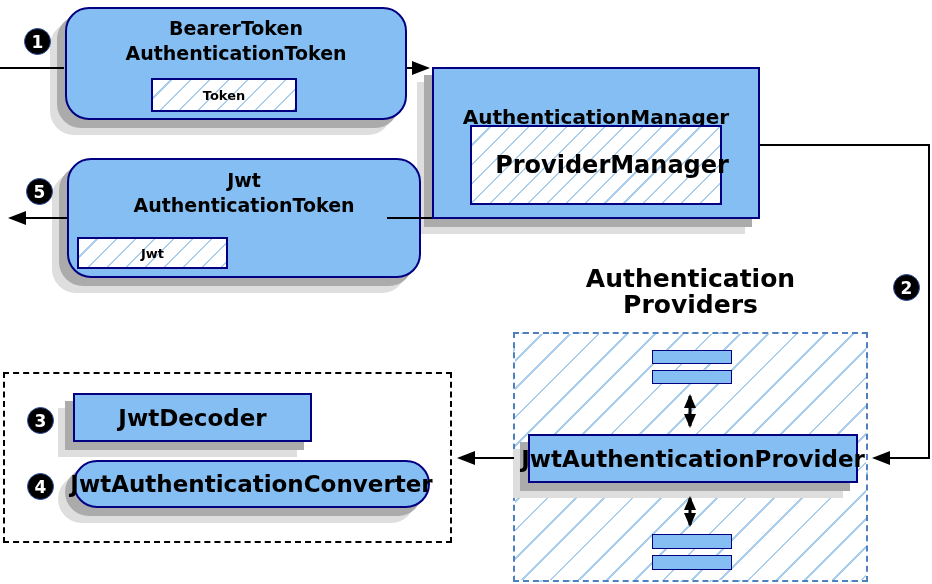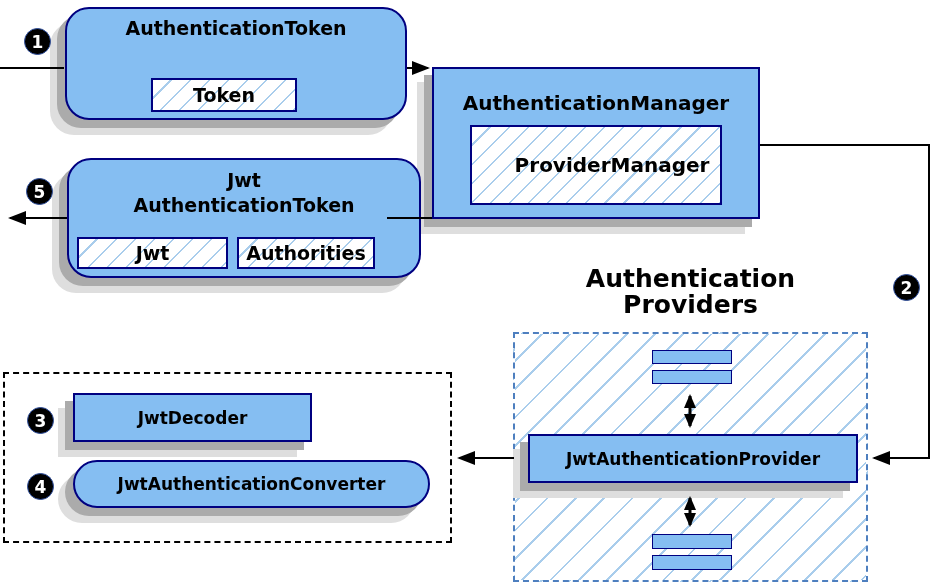--- a/index.html
+++ b/index.html
@@ -23,29 +23,29 @@
     position:absolute;background:var(--node-fill);
     border:2px solid var(--node-border);box-sizing:border-box;
     box-shadow:-8px 8px 0 0 var(--shadow-dark), -15px 15px 0 0 var(--shadow-light);
   }
   .rounded{border-radius:24px;}
   .node-title{
     text-align:center;font-size:19px;line-height:25px;letter-spacing:0px;
   }
   .center-label{
     display:flex;align-items:center;justify-content:center;
-    font-size:17px;text-align:center;
+    font-size:23px;text-align:center;
   }
   .field{
     position:absolute;box-sizing:border-box;
     background-color:#fff;
     background-image:repeating-linear-gradient(135deg,rgba(255,255,255,0) 0 12px,var(--hatch-line) 12px 13.5px);
     border:2px solid var(--node-border);
     display:flex;align-items:center;justify-content:center;
-    font-size:19px;
+    font-size:13px;
   }
   .providers-container{
     position:absolute;box-sizing:border-box;
     border:2px dashed var(--container-border);
     background-color:#fff;
     background-image:repeating-linear-gradient(135deg,rgba(255,255,255,0) 0 18px,var(--hatch-line) 18px 20px);
   }
   .black-dashed{
     position:absolute;box-sizing:border-box;
     border:2px dashed #000;background:transparent;
@@ -74,44 +74,42 @@
   .thin{stroke-width:2;}
   .thick{stroke-width:3;}
 </style>
 </head>
 <body>
 
 <div class="canvas">
 
   <div class="node rounded" style="left:65px;top:7px;width:342px;height:113px;">
     <div class="node-title" style="margin-top:7px;">
+      <div>BearerToken</div>
       <div>AuthenticationToken</div>
     </div>
     <div class="field" style="left:84px;top:69px;width:146px;height:34px;">
       <span>Token</span>
     </div>
   </div>
 
   <div class="node" style="left:432px;top:67px;width:328px;height:152px;">
-    <div class="node-title" style="margin-top:22px;font-size:20px;">AuthenticationManager</div>
-    <div class="field" style="left:36px;top:56px;width:252px;height:80px;font-size:20px;padding-left:32px;">
+    <div class="node-title" style="margin-top:36px;font-size:20px;">AuthenticationManager</div>
+    <div class="field" style="left:36px;top:56px;width:252px;height:80px;font-size:24px;padding-left:32px;">
       <span>ProviderManager</span>
     </div>
   </div>
 
   <div class="node rounded" style="left:67px;top:158px;width:354px;height:120px;">
     <div class="node-title" style="margin-top:8px;">
       <div>Jwt</div>
       <div>AuthenticationToken</div>
     </div>
     <div class="field" style="left:8px;top:77px;width:151px;height:32px;">
       <span>Jwt</span>
-    </div>
-    <div class="field" style="left:168px;top:77px;width:138px;height:32px;">
-      <span>Authorities</span>
     </div>
   </div>
 
   <div class="group-label" style="left:513px;top:266px;width:355px;">
     <div>Authentication</div>
     <div>Providers</div>
   </div>
 
   <div class="providers-container" style="left:513px;top:332px;width:355px;height:250px;"></div>
 

